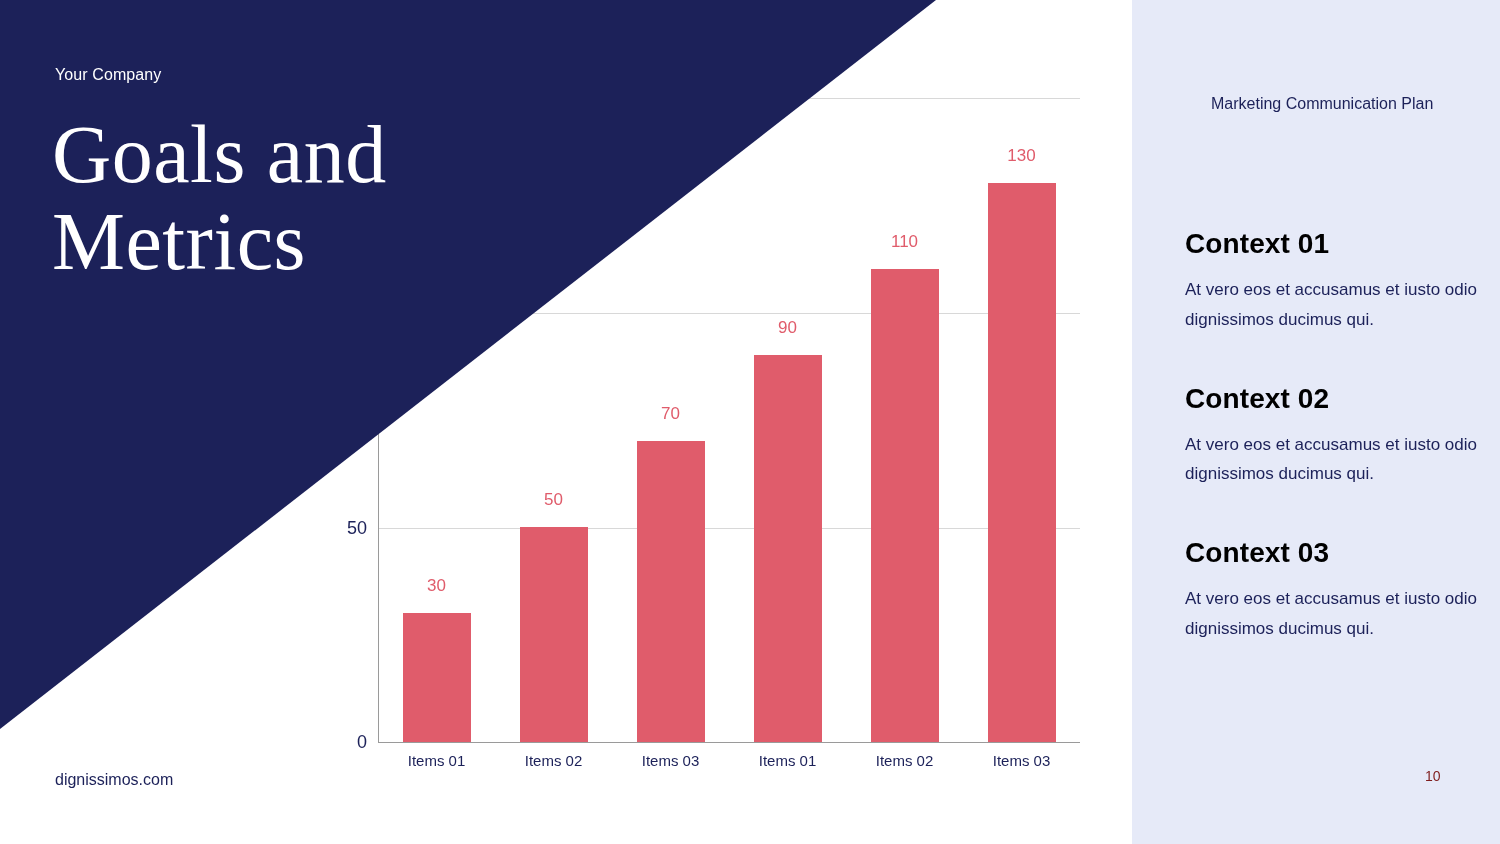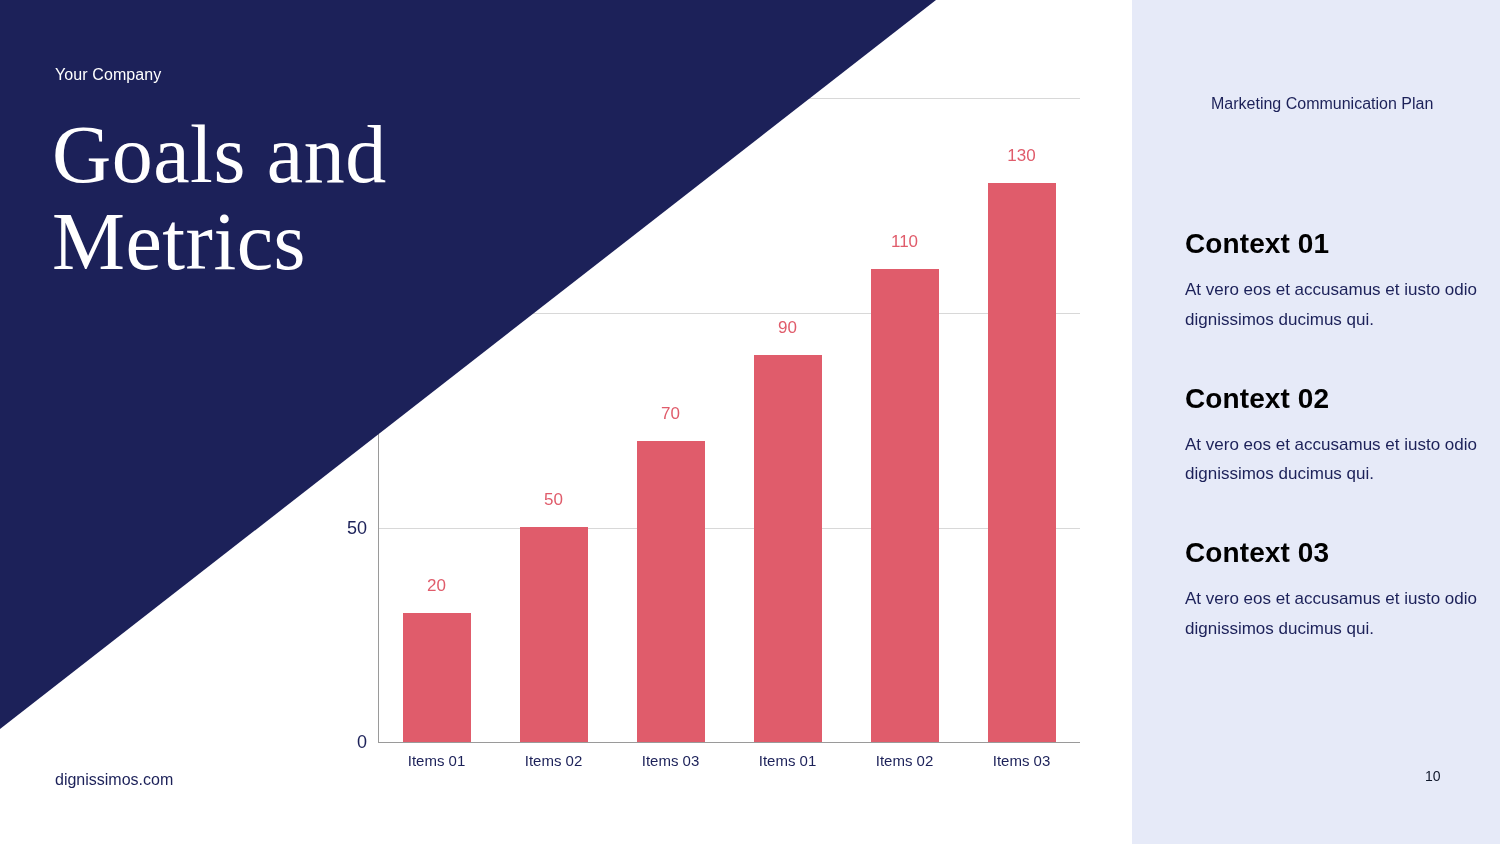--- a/index.html
+++ b/index.html
@@ -216,21 +216,21 @@
     font-size: 17px;
     line-height: 1.75;
     color: #1c2159;
   }
 
   .page-number {
     position: absolute;
     left: 1425px;
     top: 768px;
     font-size: 14px;
-    color: #0f172a;
+    color: #7f1d1d;
     z-index: 4;
   }
 </style>
 </head>
 <body>
 
 <div id="slide">
 
   <div class="chart-wrap">
 
@@ -240,21 +240,21 @@
       <div class="gridline" style="top:430px;"></div>
       <div class="ytick" style="top:430px;">50</div>
       <div class="ytick" style="top:644px;">0</div>
     </div>
 
     <div class="axis-line-y"></div>
     <div class="axis-line-x"></div>
 
     <div class="bars">
       <div class="bar-slot">
-        <div class="bar-value" style="bottom:146px;">20</div>
+        <div class="bar-value" style="bottom:146px;">30</div>
         <div class="bar" style="height:129px;"></div>
       </div>
       <div class="bar-slot">
         <div class="bar-value" style="bottom:232px;">50</div>
         <div class="bar" style="height:215px;"></div>
       </div>
       <div class="bar-slot">
         <div class="bar-value" style="bottom:318px;">70</div>
         <div class="bar" style="height:301px;"></div>
       </div>

